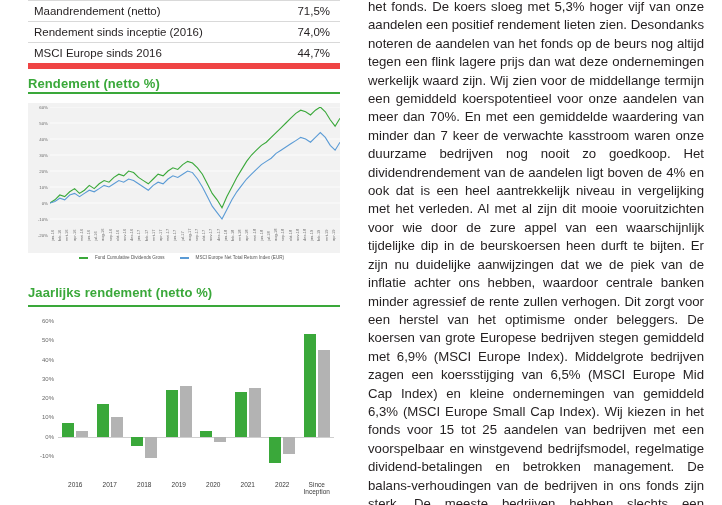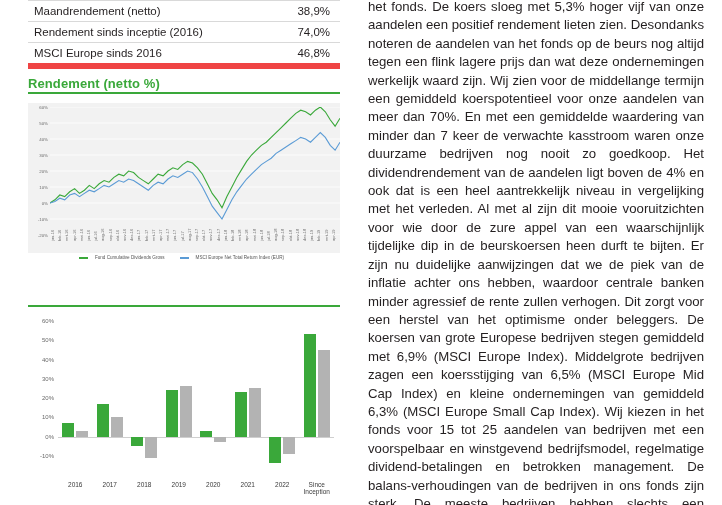--- a/index.html
+++ b/index.html
@@ -76,29 +76,29 @@
 
 <div class="page">
 
   <div class="left">
 
     <div class="stats">
       <table>
         <tbody id="stats-body">
             <tr>
               <td>Maandrendement (netto)</td>
-              <td class="val">38,9%</td>
+              <td class="val">71,5%</td>
             </tr>
             <tr>
               <td>Rendement sinds inceptie (2016)</td>
               <td class="val">74,0%</td>
             </tr>
             <tr>
               <td>MSCI Europe sinds 2016</td>
-              <td class="val">46,8%</td>
+              <td class="val">44,7%</td>
             </tr>
           </tbody>
       </table>
     </div>
 
     <div class="sec-title" style="top:76px;">Rendement (netto %)</div>
     <div class="sec-rule" style="top:92px;"></div>
 
     <div class="chart1">
       <div class="plot">
@@ -165,20 +165,21 @@
             <div style="left: 252px; top: 0px;">dec-18</div>
             <div style="left: 259.2px; top: 0px;">jan-19</div>
             <div style="left: 266.4px; top: 0px;">feb-19</div>
             <div style="left: 273.6px; top: 0px;">mrt-19</div>
             <div style="left: 280.8px; top: 0px;">apr-19</div>
           </div>
       </div>
       <div class="legend" id="line-legend"><span><i class="lg-dash" style="background:#3aa83a"></i><span>Fund Cumulative Dividends Gross</span></span><span><i class="lg-dash" style="background:#5b9bd5"></i><span>MSCI Europe Net Total Return Index (EUR)</span></span></div>
     </div>
 
+    <div class="sec-title" style="top:285px;">Jaarlijks rendement (netto %)</div>
     <div class="sec-rule" style="top:305px;"></div>
 
     <div class="chart2">
       <div class="plot">
         <div class="bars" id="bars">
             <div class="ylab" style="top: 0px; left: -30px;">60%</div>
             <div class="ylab" style="top: 19.25px; left: -30px;">50%</div>
             <div class="ylab" style="top: 38.5px; left: -30px;">40%</div>
             <div class="ylab" style="top: 57.75px; left: -30px;">30%</div>
             <div class="ylab" style="top: 77px; left: -30px;">20%</div>

